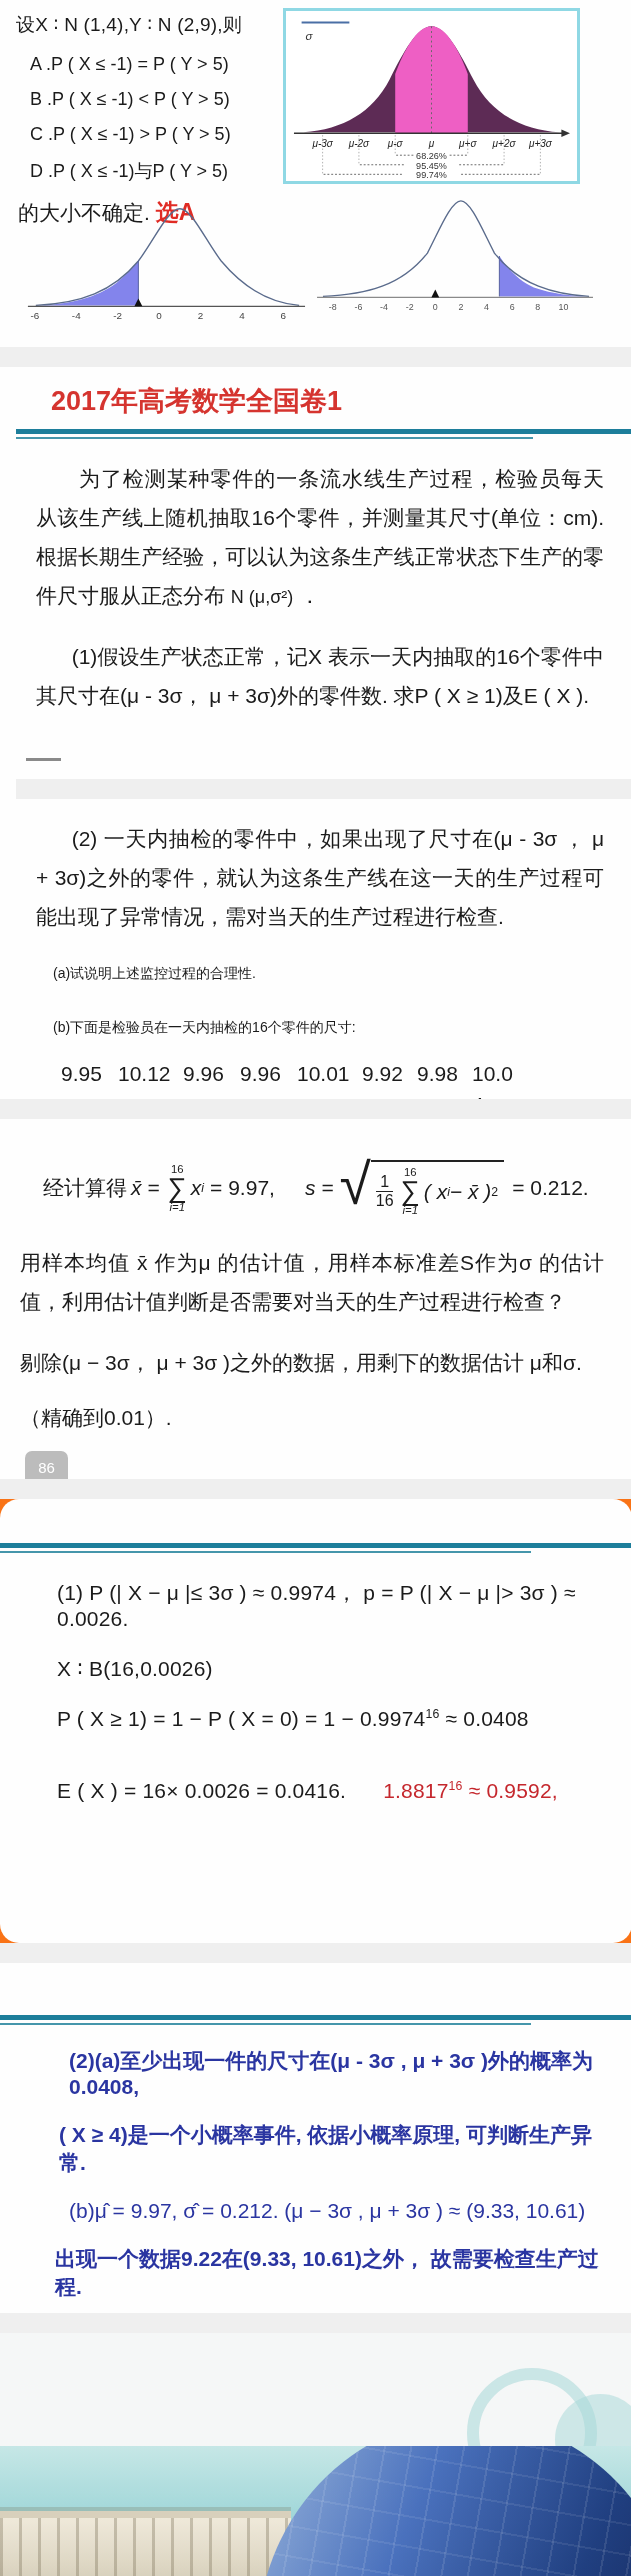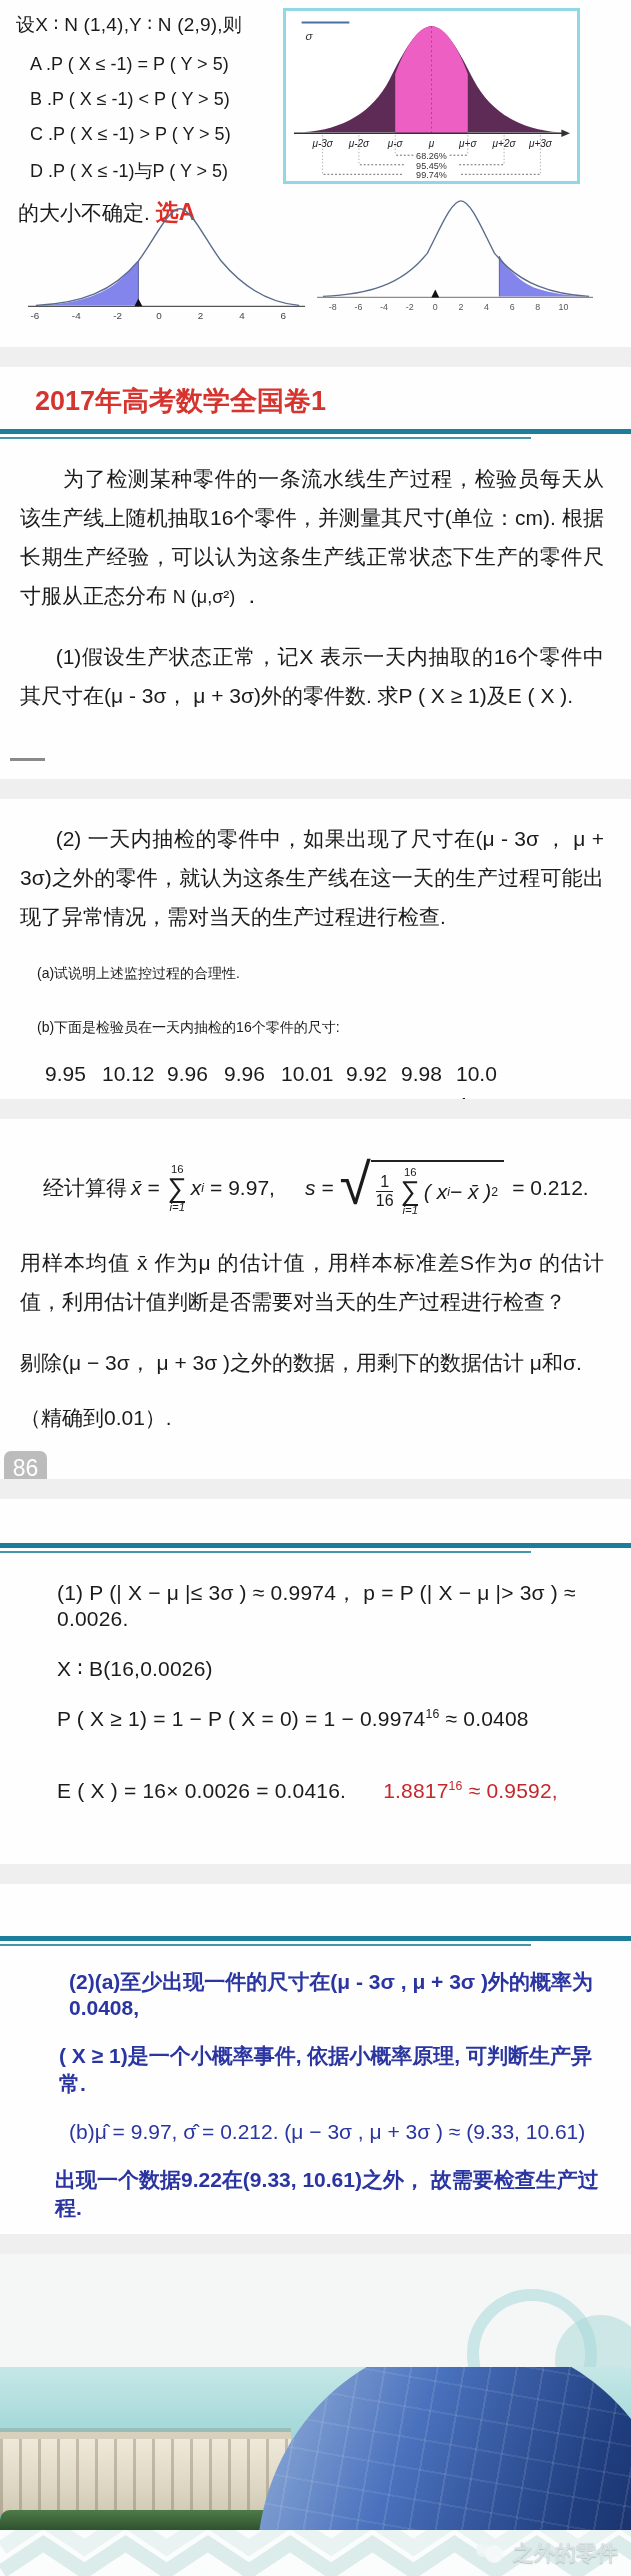--- a/index.html
+++ b/index.html
@@ -23,35 +23,35 @@
   .q-answer{color:#e02b24; font-weight:700; font-size:23px;}
 
   .ndbox{position:absolute; left:283px; top:8px; width:291px; height:170px;
          border:3px solid #8fd8e4; background:#fff;}
   .ndbox svg{display:block;}
 
   .curve-left{position:absolute; left:22px; top:187px; width:286px; height:148px;}
   .curve-right{position:absolute; left:313px; top:189px; width:286px; height:136px;}
 
   
-  .slide-b{height:732px;}
+  .slide-b{height:732px;padding-left:16px;}
   .lesson-title{color:#d5342f; font-size:27px; font-weight:700; margin:16px 0 10px 35px;}
   .rule-thick{height:5px; background:#1d7e9b;}
   .rule-thin{height:2px; background:#4596ab; width:84%; margin-top:3px;}
   .para{font-size:21px; line-height:39px; margin:20px 28px 0 20px; text-align:justify;}
   .ind2{text-indent:2.05em;}
   .ind1{text-indent:1.7em;}
   .dash{height:3px; width:35px; background:#8a8a8a; margin:43px 0 18px 10px;}
   .sub-item{font-size:14px; line-height:34px; margin:20px 20px 0 37px;}
   .dgrid{display:grid; grid-template-columns:57px 65px 57px 57px 65px 55px 55px 55px;
          margin:14px 0 0 45px; font-size:21px; line-height:31px;
          white-space:pre-line;}
   .pgbadge{display:inline-block; min-width:43px; height:34px; line-height:34px;
-           text-align:center; background:#8f8f8f; color:#dedede; font-size:23px;
-           border-radius:7px; margin:14px 0 0 4px;}
+           text-align:center; background:#8f8f8f; color:#dedede; font-size:15px;
+           border-radius:7px; margin:14px 0 0 25px;}
   .pgbadge.light{background:#bcbcbc; color:#ffffff;}
 
   
   .slide-c{height:360px;}
   .formula-row{display:flex; align-items:center; margin:41px 0 0 43px; font-size:21px;}
   .mi{font-style:italic;}
   .stack{display:inline-flex; flex-direction:column; align-items:center; line-height:1;
          font-size:11.3px; margin:0 4px;}
   .stack .big{font-size:27px; line-height:1;}
   .frac{display:inline-flex; flex-direction:column; align-items:center; line-height:1.15;
@@ -59,21 +59,21 @@
   .frac .top{border-bottom:1.5px solid #222; padding:0 4px;}
   .sqrt{display:inline-flex; align-items:center; margin-left:6px;}
   .sqrt-sign{font-size:57px; font-weight:200; line-height:0.9; transform:translateY(-4px);}
   .radicand{border-top:2px solid #222; display:inline-flex; align-items:center;
             padding:5px 6px 0 2px;}
   .sup{font-size:12.3px; vertical-align:super; line-height:0;}
   .sub{font-size:12.3px; vertical-align:sub; line-height:0;}
   .gap30{width:30px;}
 
   
-  .slide-d{height:365px;}
+  .slide-d{height:444px;border-radius:19px;}
   .rules-top{margin-top:44px;}
   .sol-line{font-size:21px; margin:26px 16px 0 57px; letter-spacing:0.2px;}
   .sol-flex{display:flex; align-items:baseline; gap:37px;margin-top:48px;}
   .red-note{color:#c5272d;}
 
   
   .slide-e{height:350px; color:#2a35a1;}
   .rules-top-e{margin-top:52px;}
   .blue-line{font-size:21px; margin:22px 14px 0 57px;}
   .bold{font-weight:700;}
@@ -292,21 +292,21 @@
       <span class="red-note"><span>1.8817</span><span class="sup">16</span><span> ≈ 0.9592,</span></span>
     </div>
   </div>
 
   <div class="band"></div>
 
   <div class="slide slide-e">
     <div class="rule-thick rules-top-e"></div>
     <div class="rule-thin"></div>
     <div class="blue-line bold" style="margin-left:69px;">(2)(a)至少出现一件的尺寸在(μ - 3σ , μ + 3σ )外的概率为0.0408,</div>
-    <div class="blue-line bold" style="margin-left:59px;">( X  ≥ 1)是一个小概率事件, 依据小概率原理, 可判断生产异常.</div>
+    <div class="blue-line bold" style="margin-left:59px;">( X  ≥ 4)是一个小概率事件, 依据小概率原理, 可判断生产异常.</div>
     <div class="blue-line" style="margin-left:69px;">(b)μ̂ = 9.97, σ̂ = 0.212.      (μ − 3σ , μ + 3σ ) ≈ (9.33, 10.61)</div>
     <div class="blue-line bold" style="margin-left:55px;">出现一个数据9.22在(9.33, 10.61)之外， 故需要检查生产过程.</div>
 
   </div>
 
   <div class="band"></div>
 
   <div class="final">
     <div class="circ circ-a"></div>
     <div class="circ circ-b"></div>

